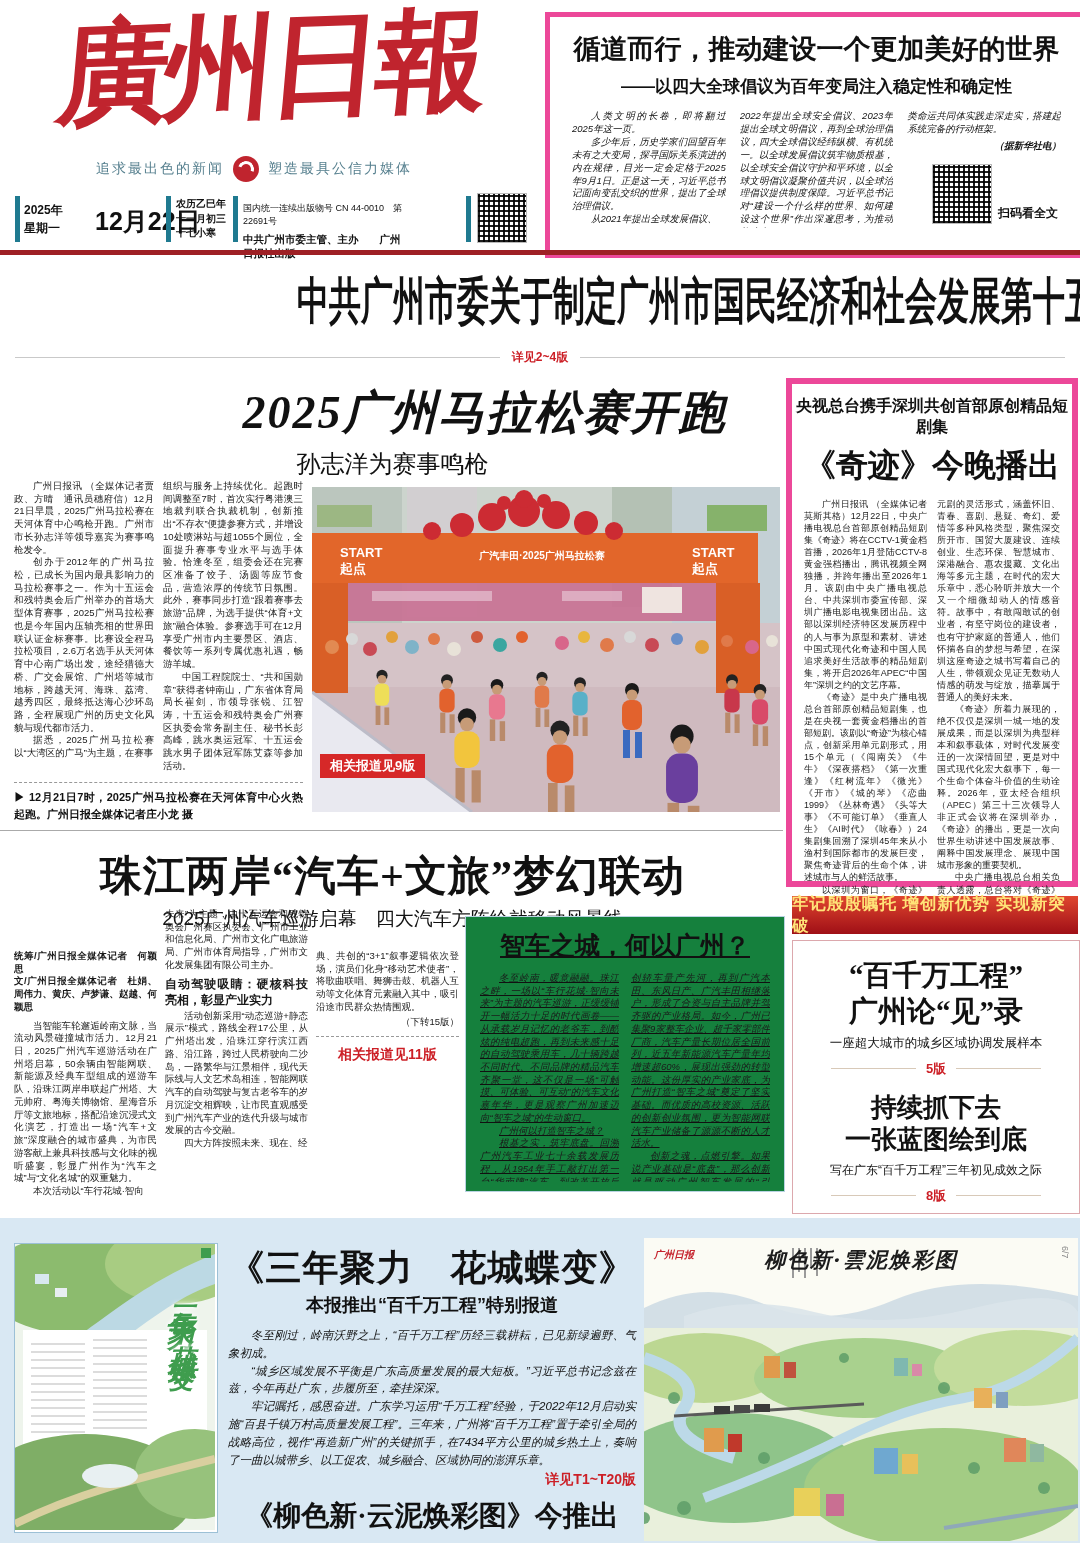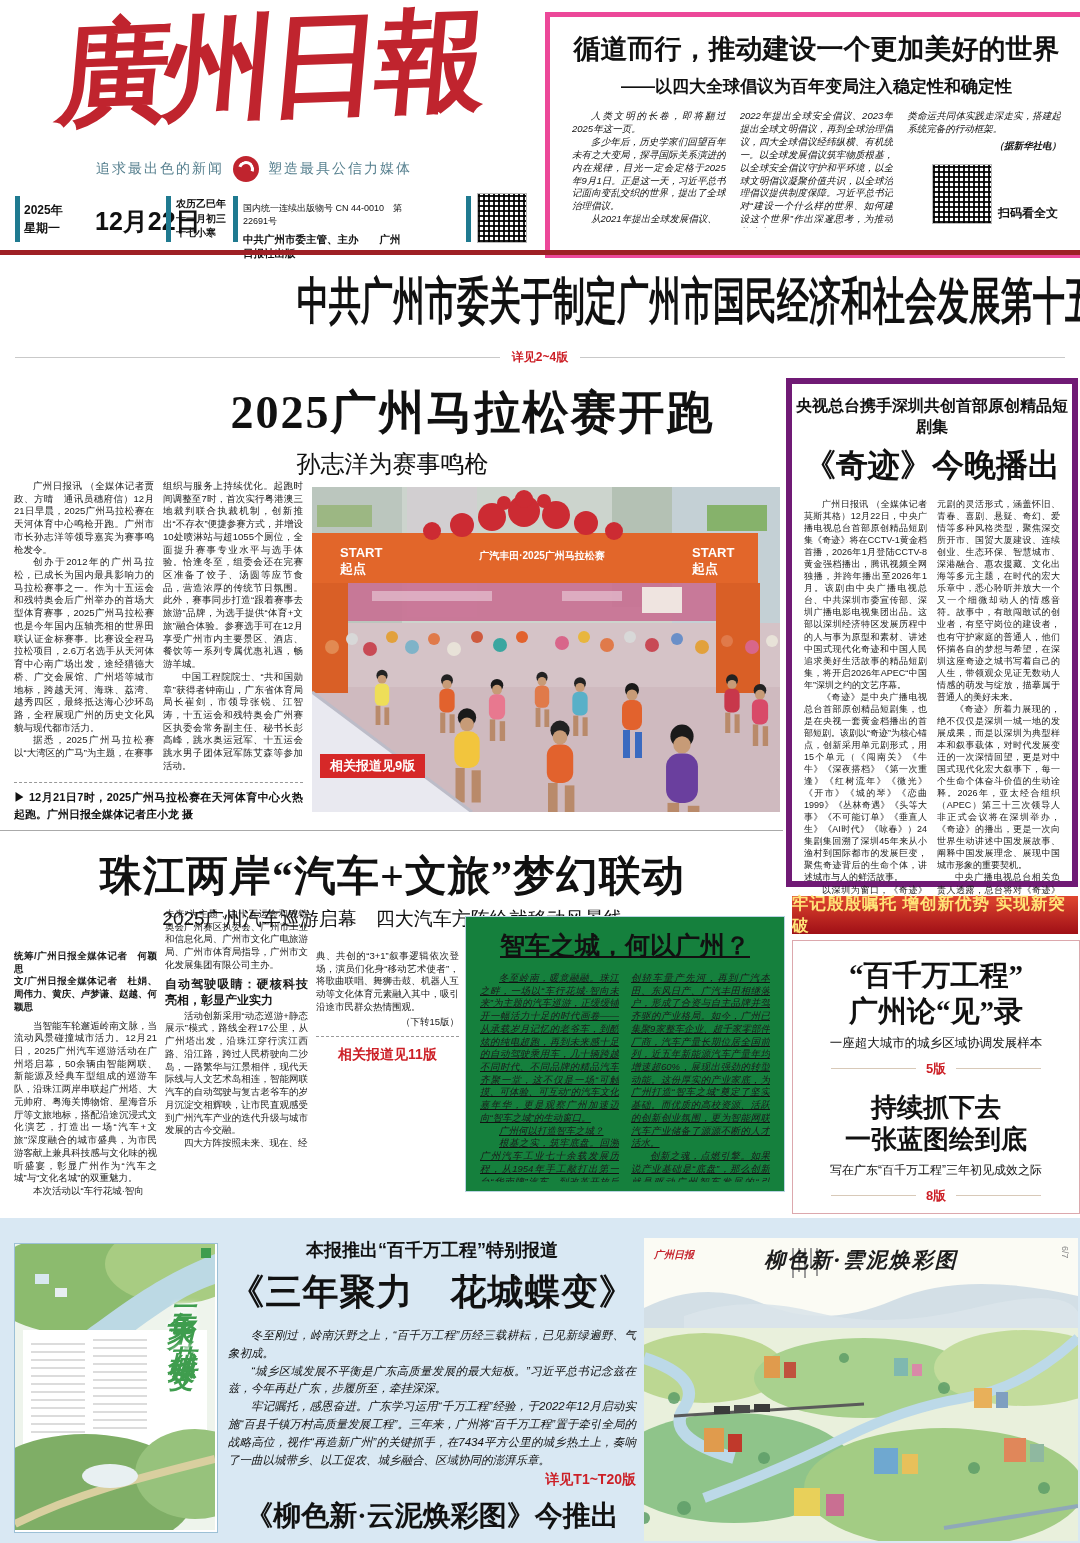--- a/index.html
+++ b/index.html
@@ -35,21 +35,21 @@
   .bighead{white-space:nowrap;font-weight:900;font-size:50px;font-family:"Liberation Serif",serif;
            display:inline-block;transform:scaleX(.64);transform-origin:center;}
   .refrow{display:flex;align-items:center;gap:12px;}
   .refrow .ln{flex:1;height:1px;background:#c9c9c9;}
   
   .h-mara{font-size:46px;font-weight:900;font-family:"Liberation Serif",serif;letter-spacing:2px;}
   .h-auto{font-size:42px;font-weight:900;font-family:"Liberation Serif",serif;letter-spacing:1px;}
   .subhead2{font-size:12px;font-weight:900;margin:4px 0 2px;text-indent:0 !important;}
   .dashedtop{border-top:1px dashed #999;}
   
-  .redbox{border:6px solid #701a75;background:#fff;}
+  .redbox{border:6px solid #ec4899;background:#fff;}
   
   .banner{background:linear-gradient(180deg,#e0462f,#9f0f16);color:#ffe478;font-weight:900;
           display:flex;align-items:center;justify-content:center;font-size:16.5px;letter-spacing:1px;}
   .sidebox{border:1px solid #dca8ad;background:#fff;text-align:center;}
   .sbt{font-size:29px;font-weight:900;font-family:"Liberation Serif",serif;line-height:1.25;}
   .sbt2{font-size:26px;font-weight:900;font-family:"Liberation Serif",serif;line-height:1.25;}
   .sbsub{font-size:12.5px;margin-top:5px;}
   .pagerow{display:flex;align-items:center;gap:10px;margin:8px 38px 0;}
   .pagerow .ln{flex:1;height:1px;background:#d8c9b8;}
   .pagerow b{color:#cc1f26;font-size:13px;}
@@ -124,21 +124,21 @@
 
   <div class="abs center" style="left:0;top:268px;width:1080px;">
     <span class="bighead">中共广州市委关于制定广州市国民经济和社会发展第十五个五年规划的建议</span>
   </div>
   <div class="abs refrow" style="left:15px;top:349px;width:1050px;">
     <div class="ln"></div>
     <div class="red" style="font-size:12px;font-weight:bold;">详见2~4版</div>
     <div class="ln"></div>
   </div>
 
-  <div class="abs center" style="left:4px;top:382px;width:937px;">
+  <div class="abs center" style="left:16px;top:382px;width:937px;font-style:italic;">
     <span class="h-mara">2025广州马拉松赛开跑</span>
   </div>
   <div class="abs center" style="left:0;top:448px;width:785px;font-size:24px;">孙志洋为赛事鸣枪</div>
 
   <div class="abs bodytxt paras" style="left:14px;top:480px;width:140px;height:296px;">
       <p>广州日报讯 （全媒体记者贾政、方晴　通讯员穗府信）12月21日早晨，2025广州马拉松赛在天河体育中心鸣枪开跑。广州市市长孙志洋等领导嘉宾为赛事鸣枪发令。</p>
       <p>创办于2012年的广州马拉松，已成长为国内最具影响力的马拉松赛事之一。作为十五运会和残特奥会后广州举办的首场大型体育赛事，2025广州马拉松赛也是今年国内压轴亮相的世界田联认证金标赛事。比赛设全程马拉松项目，2.6万名选手从天河体育中心南广场出发，途经猎德大桥、广交会展馆、广州塔等城市地标，跨越天河、海珠、荔湾、越秀四区，最终抵达海心沙环岛路，全程展现广州的历史文化风貌与现代都市活力。</p>
       <p>据悉，2025广州马拉松赛以“大湾区的广马”为主题，在赛事</p>
     </div>
   <div class="abs bodytxt paras cont" style="left:163px;top:480px;width:140px;height:296px;">
@@ -432,22 +432,22 @@
       <ellipse cx="70" cy="250" rx="110" ry="60" fill="#7fae66"></ellipse>
       <ellipse cx="180" cy="230" rx="60" ry="45" fill="#97c27c"></ellipse>
       <path d="M0,280 C60,250 120,235 200,215" stroke="#d9cf9f" stroke-width="8" fill="none"></path>
       <ellipse cx="95" cy="232" rx="28" ry="12" fill="#e8f0f2"></ellipse>
       <rect x="186" y="4" width="10" height="10" fill="#3f9d4e"></rect>
     </svg>
     <div class="abs vtitle" style="right:18px;top:40px;">三年聚力 花城蝶变</div>
   </div>
 
   <div class="abs" style="left:228px;top:1238px;width:408px;">
+    <div class="center bot-title" style="margin-top:6px;">《三年聚力　花城蝶变》</div>
     <div class="center bot-kicker">本报推出“百千万工程”特别报道</div>
-    <div class="center bot-title" style="margin-top:6px;">《三年聚力　花城蝶变》</div>
     <div class="botbody kai paras" style="margin-top:10px;">
         <p>冬至刚过，岭南沃野之上，“百千万工程”历经三载耕耘，已见新绿遍野、气象初成。</p>
         <p>“城乡区域发展不平衡是广东高质量发展的最大短板。”习近平总书记念兹在兹，今年再赴广东，步履所至，牵挂深深。</p>
         <p>牢记嘱托，感恩奋进。广东学习运用“千万工程”经验，于2022年12月启动实施“百县千镇万村高质量发展工程”。三年来，广州将“百千万工程”置于牵引全局的战略高位，视作“再造新广州”的关键抓手，在7434平方公里的城乡热土上，奏响了一曲以城带乡、以工促农、城乡融合、区域协同的澎湃乐章。</p>
       </div>
     <div class="red" style="text-align:right;font-weight:900;font-size:14px;margin-top:1px;">详见T1~T20版</div>
     <div class="center bot-title2" style="margin-top:8px;">《柳色新·云泥焕彩图》今推出</div>
     <div class="botbody kai paras" style="margin-top:8px;">
         <p>江水为墨、青山作纸，“百千万工程”的如椽大笔，正在岭南大地挥洒写意，绘就一幅幅“旧村焕新颜”的田园盛景。三年磨一剑，南粤村落入画来。从“环境美”到“生活美”，从“外在美”到“内涵美”，从“一处美”到“处处美”，万千村庄正在续写美不胜收的精彩篇章。</p>
       </div>

